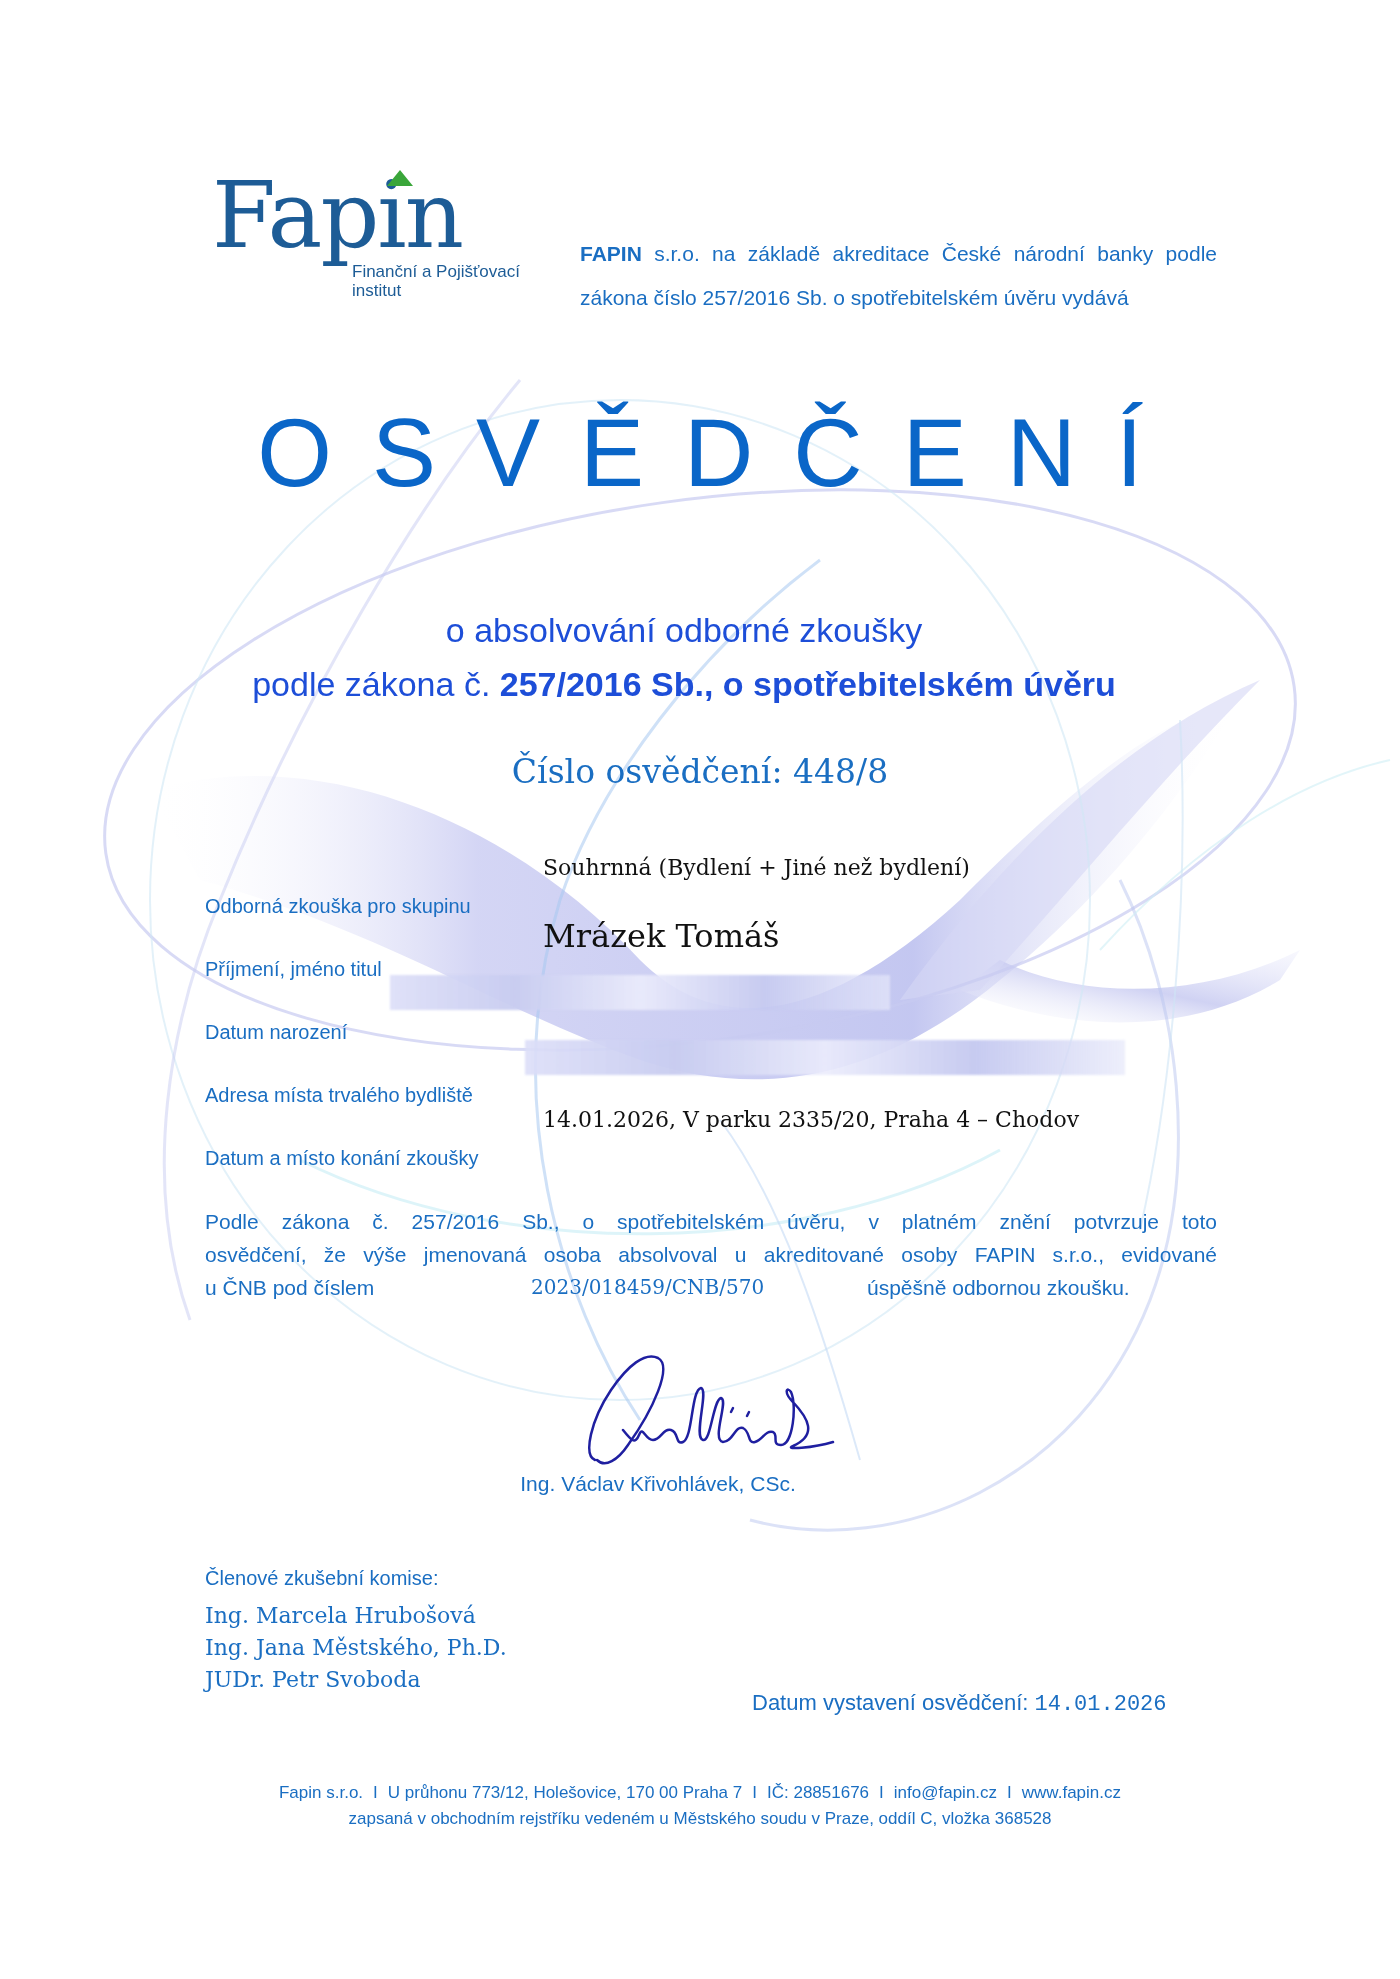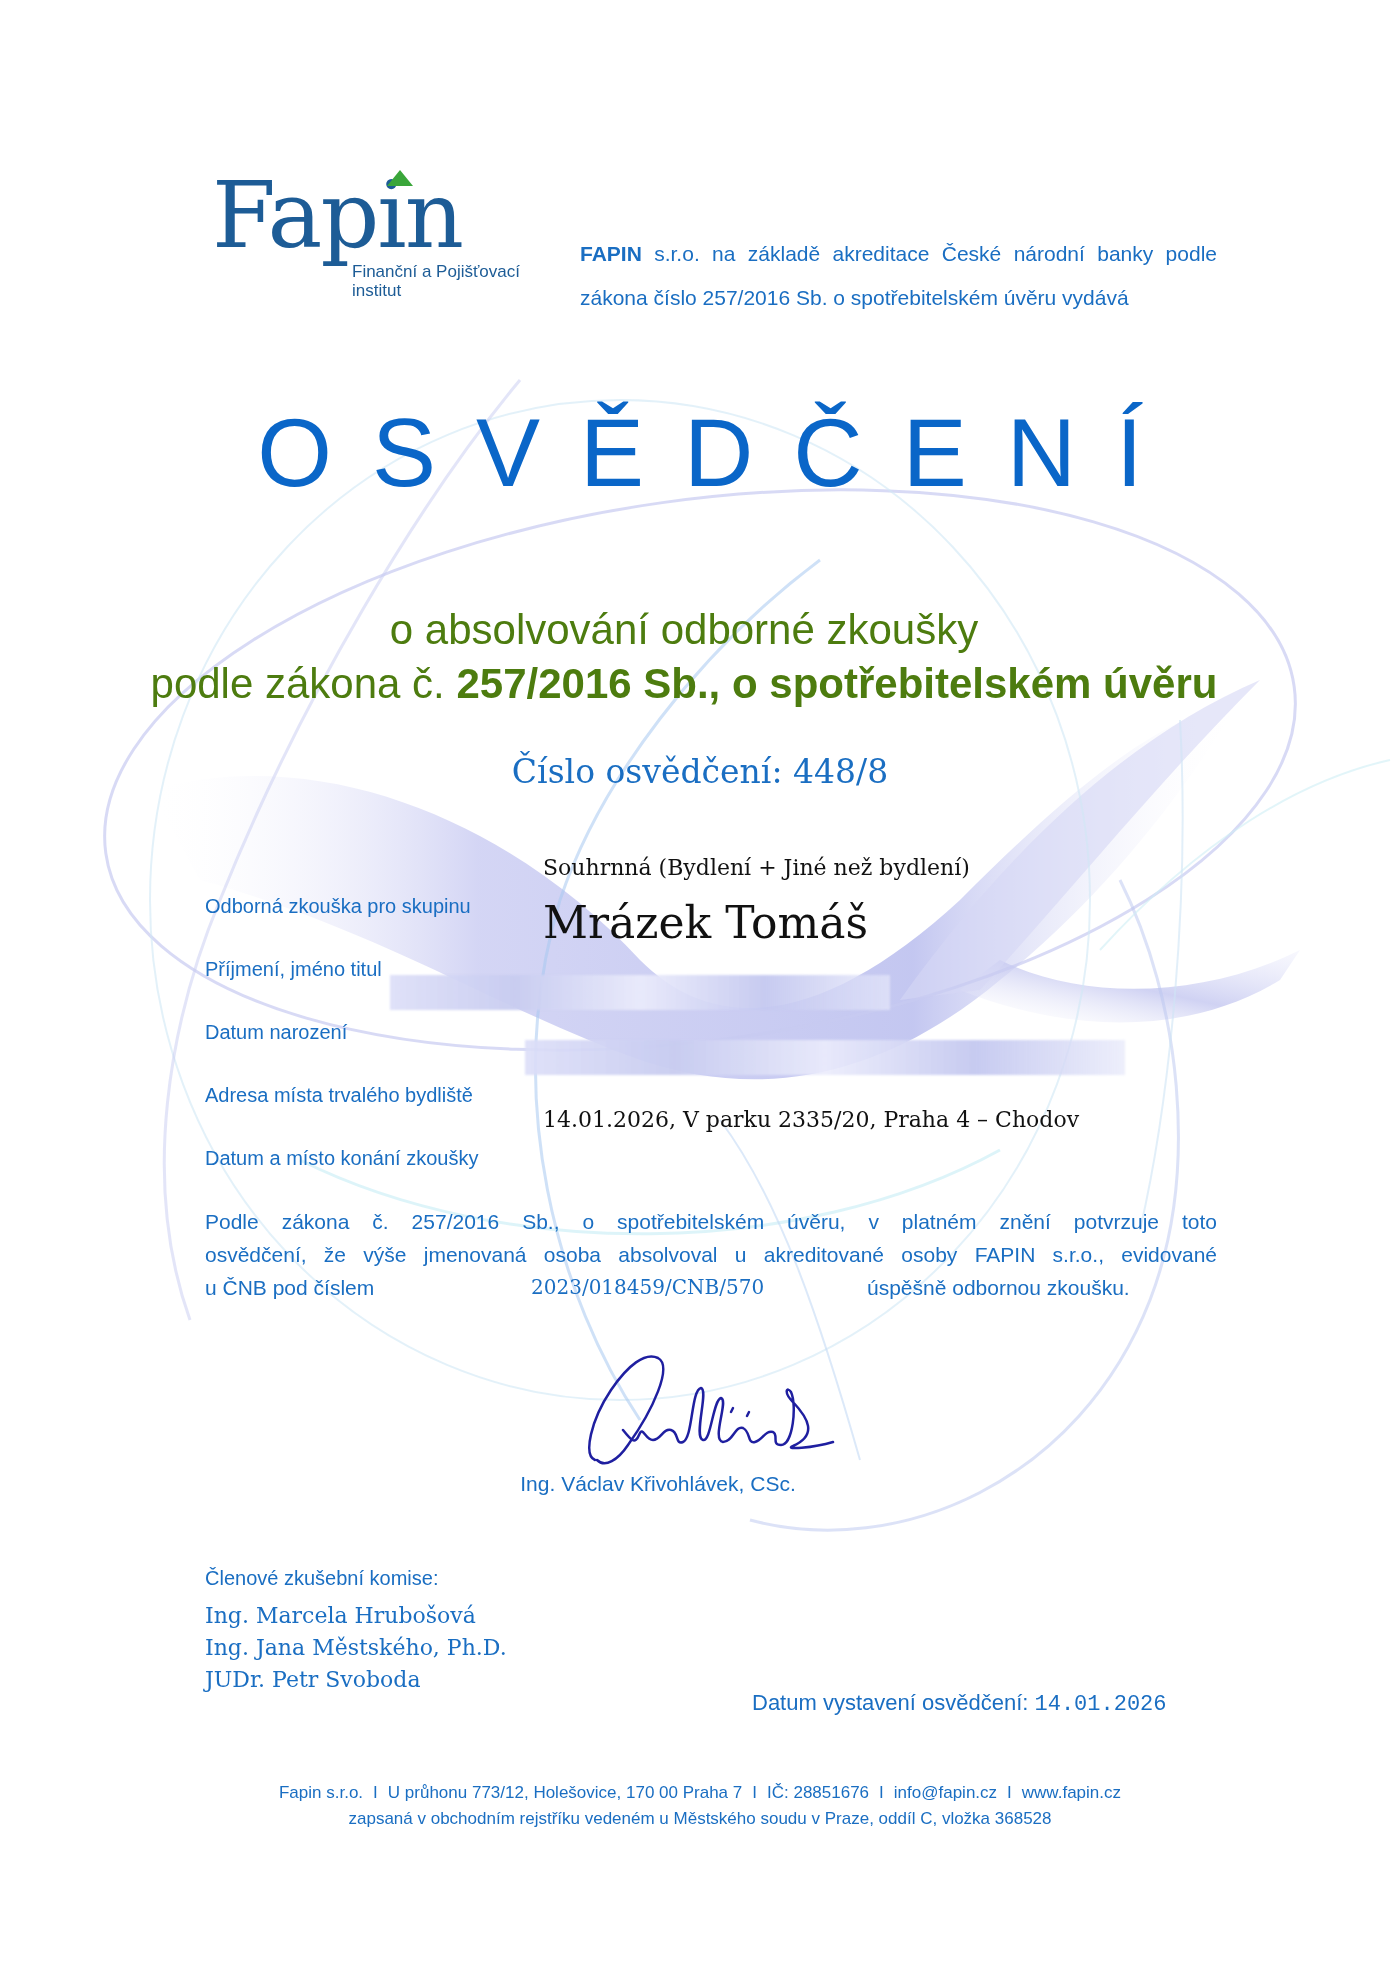--- a/index.html
+++ b/index.html
@@ -15,28 +15,28 @@
   .logo { left: 212px; top: 170px; width: 340px; height: 140px; }
   .logo-word { position: absolute; left: 0; top: 0; font-family: "DejaVu Serif", "Liberation Serif", serif; font-size: 92px; color: #1d5c96; letter-spacing: -2px; line-height: 1; }
   .logo-caret { position: absolute; left: 175px; top: 0px; width: 0; height: 0; border-left: 13px solid transparent; border-right: 13px solid transparent; border-bottom: 16px solid #3aa63a; }
   .logo-sub { position: absolute; left: 140px; top: 92px; font-family: "Liberation Sans", sans-serif; font-size: 17px; line-height: 19px; color: #1d5c96; }
 
   .issuer { left: 580px; top: 232px; width: 637px; font-size: 21px; line-height: 44px; color: #1a6ec2; text-align: justify; text-align-last: left; }
   .issuer b { font-weight: bold; }
 
   .title { left: 0; top: 395px; width: 1400px; text-align: center; font-size: 96px; color: #0a66c8; letter-spacing: 40px; line-height: 1.2; padding-left: 20px; }
 
-  .subtitle { left: 0; top: 603px; width: 1368px; text-align: center; font-size: 42px; line-height: 54px; color: #4d7c0f; }
+  .subtitle { left: 0; top: 603px; width: 1368px; text-align: center; font-size: 34px; line-height: 54px; color: #1d4ed8; }
   .subtitle b { font-weight: bold; }
 
   .certnum { left: 0; top: 752px; width: 1400px; text-align: center; font-size: 33px; color: #1a6ec2; }
 
   .row-label { left: 205px; font-size: 20px; color: #1a6ec2; margin-top: 40px; }
   .row-value { left: 543px; font-size: 22px; color: #111; }
-  .row-value.big { font-size: 44px; }
+  .row-value.big { font-size: 32px; margin-top: 20px; }
   .blur { position: absolute; z-index: 2; background: linear-gradient(90deg, rgba(220,222,248,0.9), rgba(200,204,240,0.95), rgba(235,236,252,0.9), rgba(196,200,240,0.95), rgba(230,232,250,0.7)); filter: blur(1px); }
 
   .para { left: 205px; top: 1205px; width: 1012px; font-size: 21px; line-height: 33px; color: #1a6ec2; text-align: justify; }
 
   .signature { left: 583px; top: 1350px; width: 260px; height: 120px; }
   .signer { left: 0; top: 1468px; width: 1316px; text-align: center; font-size: 21px; line-height: 32px; color: #1a6ec2; }
   .signer .role { font-style: italic; }
 
   .committee-head { left: 205px; top: 1567px; font-size: 20px; color: #1a6ec2; text-align: right; }
   .committee { left: 205px; top: 1600px; font-size: 22px; line-height: 32px; color: #1a6ec2; }

